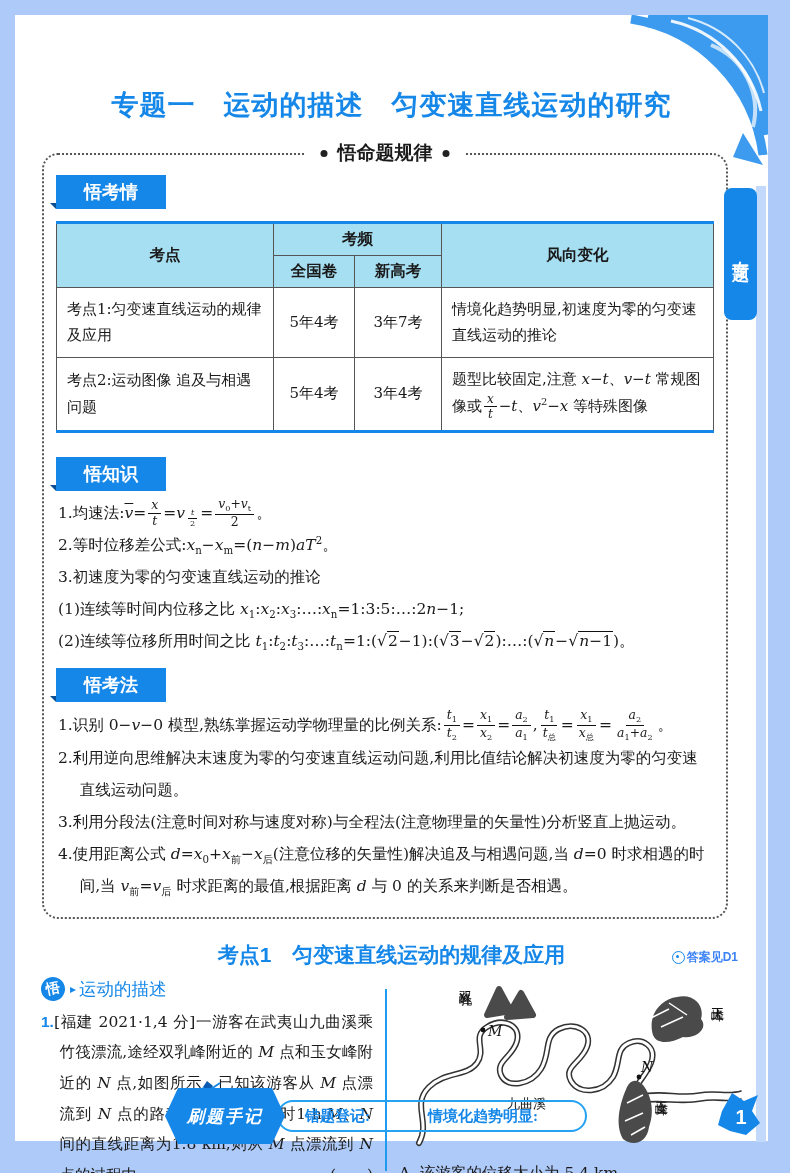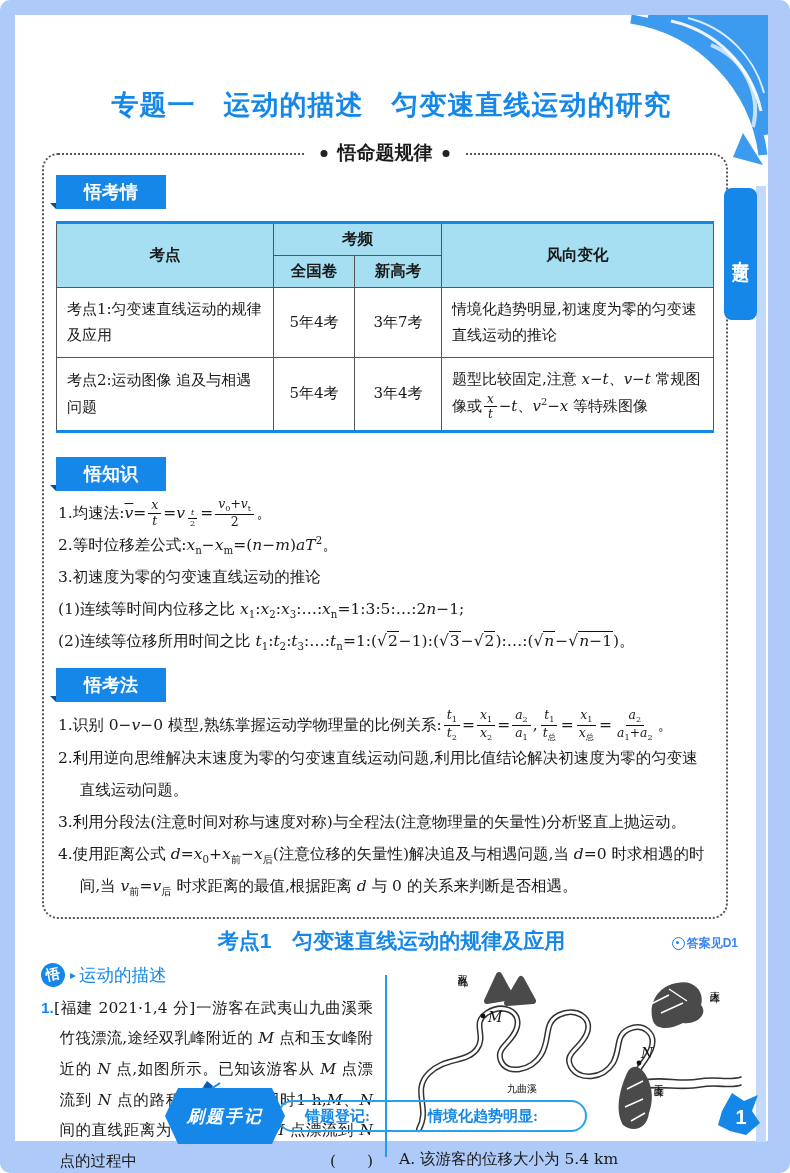--- a/index.html
+++ b/index.html
@@ -1,17 +1,17 @@
 <!DOCTYPE html>
 <html><head>
 <meta charset="utf-8">
 <style>
   html,body{margin:0;padding:0;}
   .page{position:relative;width:790px;height:1173px;background:#aecaf8;overflow:hidden;
-        font-family:"DejaVu Serif","Liberation Serif",serif;color:#1a1a1a;border-radius:10px;}
+        font-family:"DejaVu Serif","Liberation Serif",serif;color:#1a1a1a;}
   .content{position:absolute;left:15px;top:15px;width:753px;height:1126px;background:#ffffff;}
 
   
   .brush{position:absolute;top:0;right:0;pointer-events:none;}
   .side-strip{position:absolute;left:756px;top:186px;width:10px;height:956px;background:#c3d9fb;}
   .side-tab{position:absolute;left:724px;top:188px;width:33px;height:132px;background:#1587e8;
             border-radius:8px;display:flex;align-items:center;justify-content:center;z-index:5;}
   .side-tab span{writing-mode:vertical-lr;text-orientation:upright;color:#fff;font-weight:bold;
             font-size:17px;letter-spacing:5px;font-family:"Liberation Sans","DejaVu Sans",sans-serif;}
 
@@ -49,21 +49,21 @@
   i{font-family:"DejaVu Serif","Liberation Serif",serif;}
   .bar{text-decoration:overline;}
   sub,sup{font-size:0.66em;}
   .fr{display:inline-flex;flex-direction:column;align-items:center;vertical-align:middle;
       line-height:1.2;font-size:0.8em;margin:0 2px;text-indent:0;}
   .fr .n{border-bottom:1px solid #111;padding:0 3px;}
   .fr span{padding:0 3px;}
   .sq{border-top:1px solid #111;padding:0 1px;}
 
   
-  .kd1{position:relative;margin:8px 30px 6px 30px;text-align:center;}
+  .kd1{position:relative;margin:22px 30px 6px 30px;text-align:center;}
   .kd1 .kd1-title{color:#1587e8;font-size:21px;font-weight:bold;
                   font-family:"Liberation Sans","DejaVu Sans",sans-serif;}
   .answer-ref{position:absolute;right:0;top:8px;color:#3b82f6;font-size:12px;
               font-family:"Liberation Sans","DejaVu Sans",sans-serif;font-weight:bold;
               display:flex;align-items:center;}
   .circle-icon{display:inline-block;width:11px;height:11px;border:1.5px solid #1587e8;border-radius:50%;
                margin-right:2px;position:relative;}
   .circle-icon::after{content:'';position:absolute;left:3px;top:3px;width:3px;height:3px;background:#1587e8;border-radius:50%;}
 
   
@@ -78,21 +78,21 @@
                 transform:rotate(-12deg);font-family:"Liberation Sans","DejaVu Sans",sans-serif;}
   .subsec .tri{color:#1587e8;font-size:12px;margin:0 3px 0 5px;}
   .subsec .subsec-title{color:#1587e8;font-size:17.5px;font-weight:normal;
                 font-family:"Liberation Sans","DejaVu Sans",sans-serif;}
 
   .stem{font-size:15.5px;line-height:1.98;text-align:justify;padding-left:1.2em;text-indent:-1.2em;}
   .qnum{color:#1587e8;font-weight:bold;font-family:"Liberation Sans","DejaVu Sans",sans-serif;}
   .bracket{float:right;}
 
   .figure{position:relative;width:345px;height:178px;}
-  .fig-label{position:absolute;font-size:10px;color:#111;line-height:1.15;}
+  .fig-label{position:absolute;font-size:13px;color:#111;line-height:1.15;}
   .v{writing-mode:vertical-rl;text-orientation:upright;letter-spacing:1px;}
   .ital{font-style:italic;font-size:14px;}
 
   .options{font-size:15.5px;line-height:2.1;margin-top:4px;}
 
   
   .footer{position:absolute;left:150px;bottom:2px;right:6px;height:46px;display:flex;align-items:center;z-index:4;}
   .pen-icon{position:absolute;left:22px;top:-12px;}
   .banner{position:relative;background:#1587e8;color:#fff;height:30px;display:flex;align-items:center;
           padding:13px 22px;font-style:italic;font-weight:bold;font-size:17px;letter-spacing:2px;

